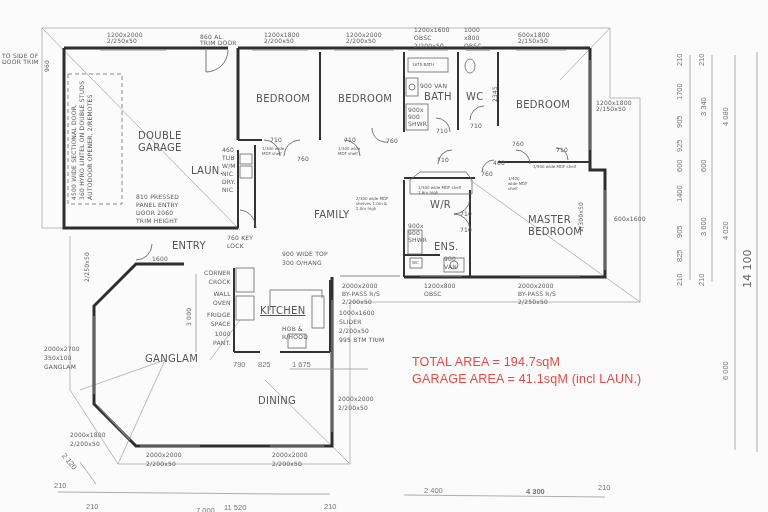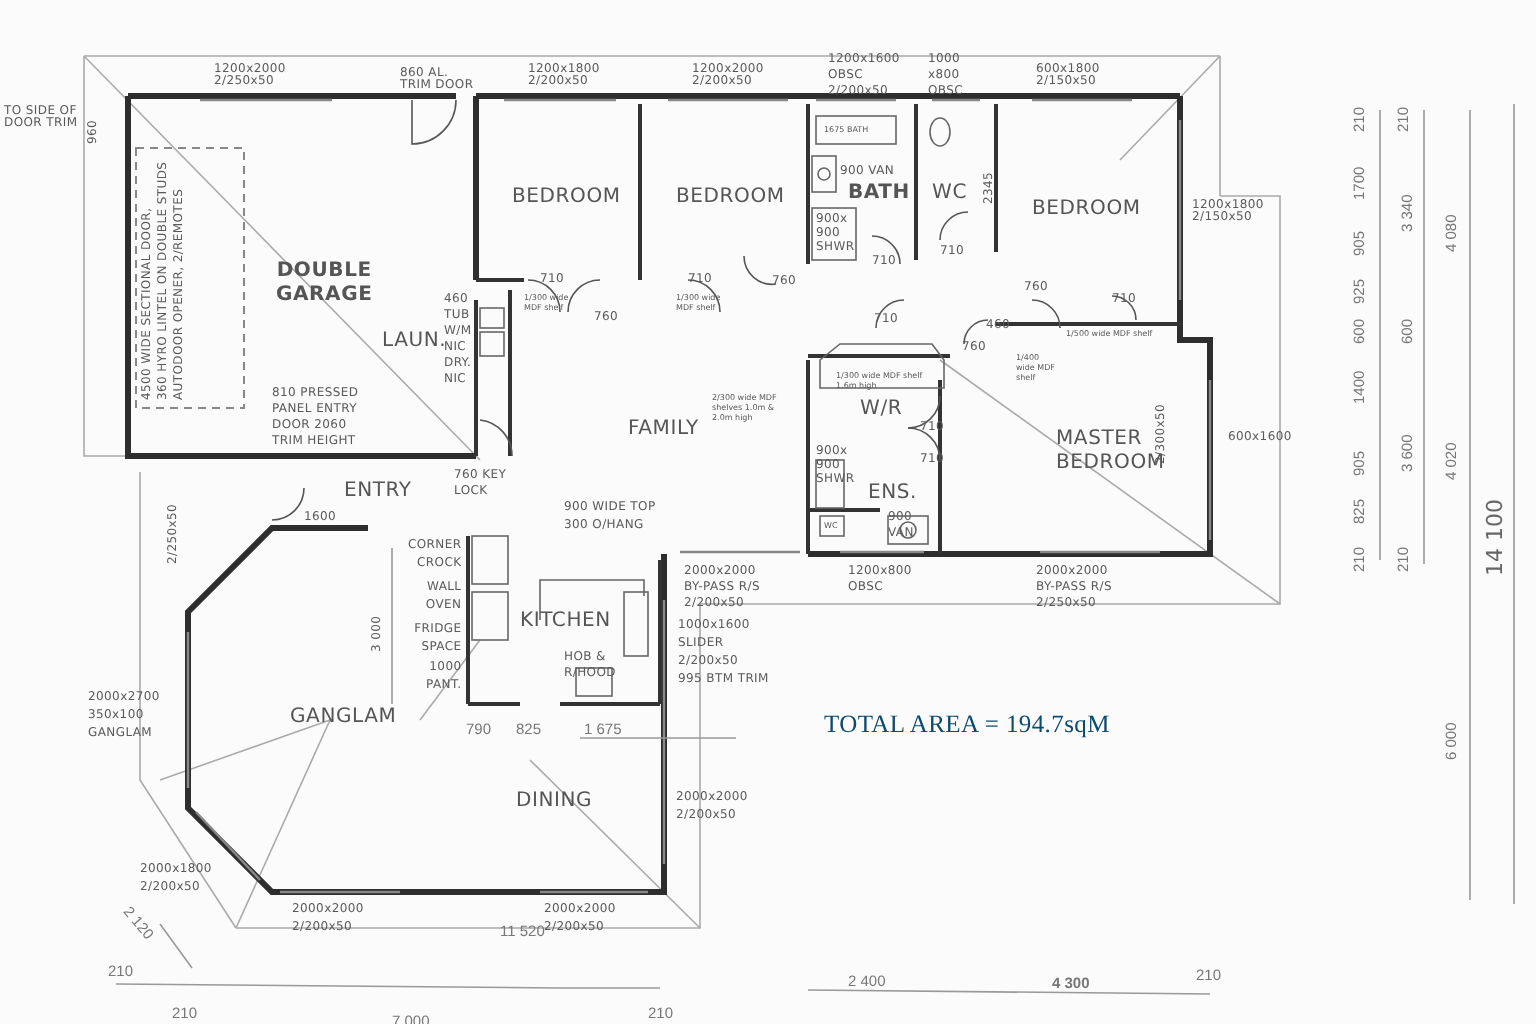--- a/index.html
+++ b/index.html
@@ -5,22 +5,22 @@
   html,body{margin:0;padding:0;}
   body{width:768px;height:512px;background:#fbfbfb;position:relative;overflow:hidden;
        font-family:"DejaVu Sans",sans-serif;color:#555;}
   #plan{position:absolute;left:0;top:0;width:768px;height:512px;}
   .t{position:absolute;white-space:nowrap;line-height:1;color:#5a5a5a;}
   .sm{font-size:6px;letter-spacing:0.2px;}
   .xs{font-size:4px;}
   .room{font-size:10px;color:#555;letter-spacing:0.3px;}
   .dim{font-size:7.5px;color:#777;font-family:"Liberation Sans",sans-serif;}
   .vert{transform:rotate(-90deg);transform-origin:left top;}
-  .areas{position:absolute;left:412px;top:354px;font-size:12.5px;line-height:16.5px;color:#0c4a6e;
-         font-family:Liberation Serif, serif;letter-spacing:0.2px;}
+  .areas{position:absolute;left:412px;top:354px;font-size:12.5px;line-height:16.5px;color:#ef4444;
+         font-family:Liberation Sans, sans-serif;letter-spacing:0.2px;}
   .areas div{white-space:nowrap;}
   .big{font-size:11px;color:#666;}
 </style>
 </head>
 <body>
 
 <svg id="plan" viewBox="0 0 768 512" xmlns="http://www.w3.org/2000/svg">
 
   <g fill="none" stroke="#aaa" stroke-width="0.8">
     <polyline points="42,52 42,228 72,228"></polyline>
@@ -150,21 +150,21 @@
 </div>
 <div class="t sm" style="left:200px;top:34px;">
   <div>860 AL.</div>
     <div>TRIM DOOR</div>
 </div>
 <div class="t sm vert" style="left:70px;top:200px;line-height:8px;">
   <div>4500 WIDE SECTIONAL DOOR,</div>
     <div>360 HYRO LINTEL ON DOUBLE STUDS</div>
     <div>AUTODOOR OPENER, 2/REMOTES</div>
 </div>
-<div class="t room" style="left:138px;top:130px;line-height:12px;text-align:center;font-weight:bold;">
+<div class="t room" style="left:138px;top:130px;line-height:12px;text-align:center;">
   <div>DOUBLE</div>
     <div>GARAGE</div>
 </div>
 <div class="t room" style="left:191px;top:166px;">LAUN.</div>
 <div class="t sm" style="left:222px;top:146px;line-height:8px;">
   <div>460</div>
     <div>TUB</div>
     <div>W/M</div>
     <div>NIC</div>
     <div>DRY.</div>
@@ -196,21 +196,21 @@
     <div>OBSC</div>
     <div>2/200x50</div>
 </div>
 <div class="t sm" style="left:464px;top:26px;line-height:8px;">
   <div>1000</div>
     <div>x800</div>
     <div>OBSC</div>
 </div>
 <div class="t xs" style="left:412px;top:63px;">1675 BATH</div>
 <div class="t sm" style="left:420px;top:83px;">900 VAN</div>
-<div class="t room" style="left:424px;top:92px;font-weight:bold;">BATH</div>
+<div class="t room" style="left:424px;top:92px;">BATH</div>
 <div class="t sm" style="left:408px;top:106px;line-height:7px;">
   <div>900x</div>
     <div>900</div>
     <div>SHWR</div>
 </div>
 <div class="t room" style="left:466px;top:92px;">WC</div>
 <div class="t sm vert" style="left:492px;top:102px;">2345</div>
 <div class="t sm" style="left:518px;top:32px;">
   <div>600x1800</div>
     <div>2/150x50</div>
@@ -296,21 +296,21 @@
   <div>1000x1600</div>
     <div>SLIDER</div>
     <div>2/200x50</div>
     <div>995 BTM TRIM</div>
 </div>
 
 <div class="t sm" style="left:282px;top:249px;line-height:9px;">
   <div>900 WIDE TOP</div>
     <div>300 O/HANG</div>
 </div>
-<div class="t room" style="left:260px;top:306px;">KITCHEN</div>
+<div class="t room" style="left:260px;top:306px;text-decoration:underline;">KITCHEN</div>
 <div class="t sm" style="left:282px;top:325px;line-height:8px;">
   <div>HOB &amp; </div>
     <div>R/HOOD</div>
 </div>
 <div class="t sm" style="left:204px;top:268px;line-height:9px;text-align:right;">
   <div>CORNER</div>
     <div>CROCK</div>
   <div style="margin-top:3px">WALL</div>
     <div>OVEN</div>
   <div style="margin-top:3px">FRIDGE</div>
@@ -345,24 +345,25 @@
     <div>2/200x50</div>
 </div>
 <div class="t room" style="left:258px;top:396px;">DINING</div>
 <div class="t dim" style="left:233px;top:361px;">790</div>
 <div class="t dim" style="left:258px;top:361px;">825</div>
 <div class="t dim" style="left:292px;top:361px;">1 675</div>
 <div class="t dim" style="left:66px;top:452px;transform:rotate(50deg);transform-origin:left top;">2 120</div>
 
 <div class="areas">
   <div>TOTAL  AREA = 194.7sqM</div>
+  <div>GARAGE AREA = 41.1sqM (incl LAUN.)</div>
 </div>
 
 <div class="t dim" style="left:54px;top:482px;">210</div>
-<div class="t dim" style="left:224px;top:462px;margin-left:26px;">11 520</div>
+<div class="t dim" style="left:224px;top:504px;">11 520</div>
 <div class="t dim" style="left:424px;top:487px;">2 400</div>
 <div class="t dim" style="left:526px;top:488px;font-weight:bold;">4 300</div>
 <div class="t dim" style="left:598px;top:484px;">210</div>
 <div class="t dim" style="left:86px;top:503px;">210</div>
 <div class="t dim" style="left:196px;top:507px;">7 000</div>
 <div class="t dim" style="left:324px;top:503px;">210</div>
 
 <div class="t dim vert" style="left:676px;top:66px;">210</div>
 <div class="t dim vert" style="left:676px;top:100px;">1700</div>
 <div class="t dim vert" style="left:676px;top:128px;">905</div>

